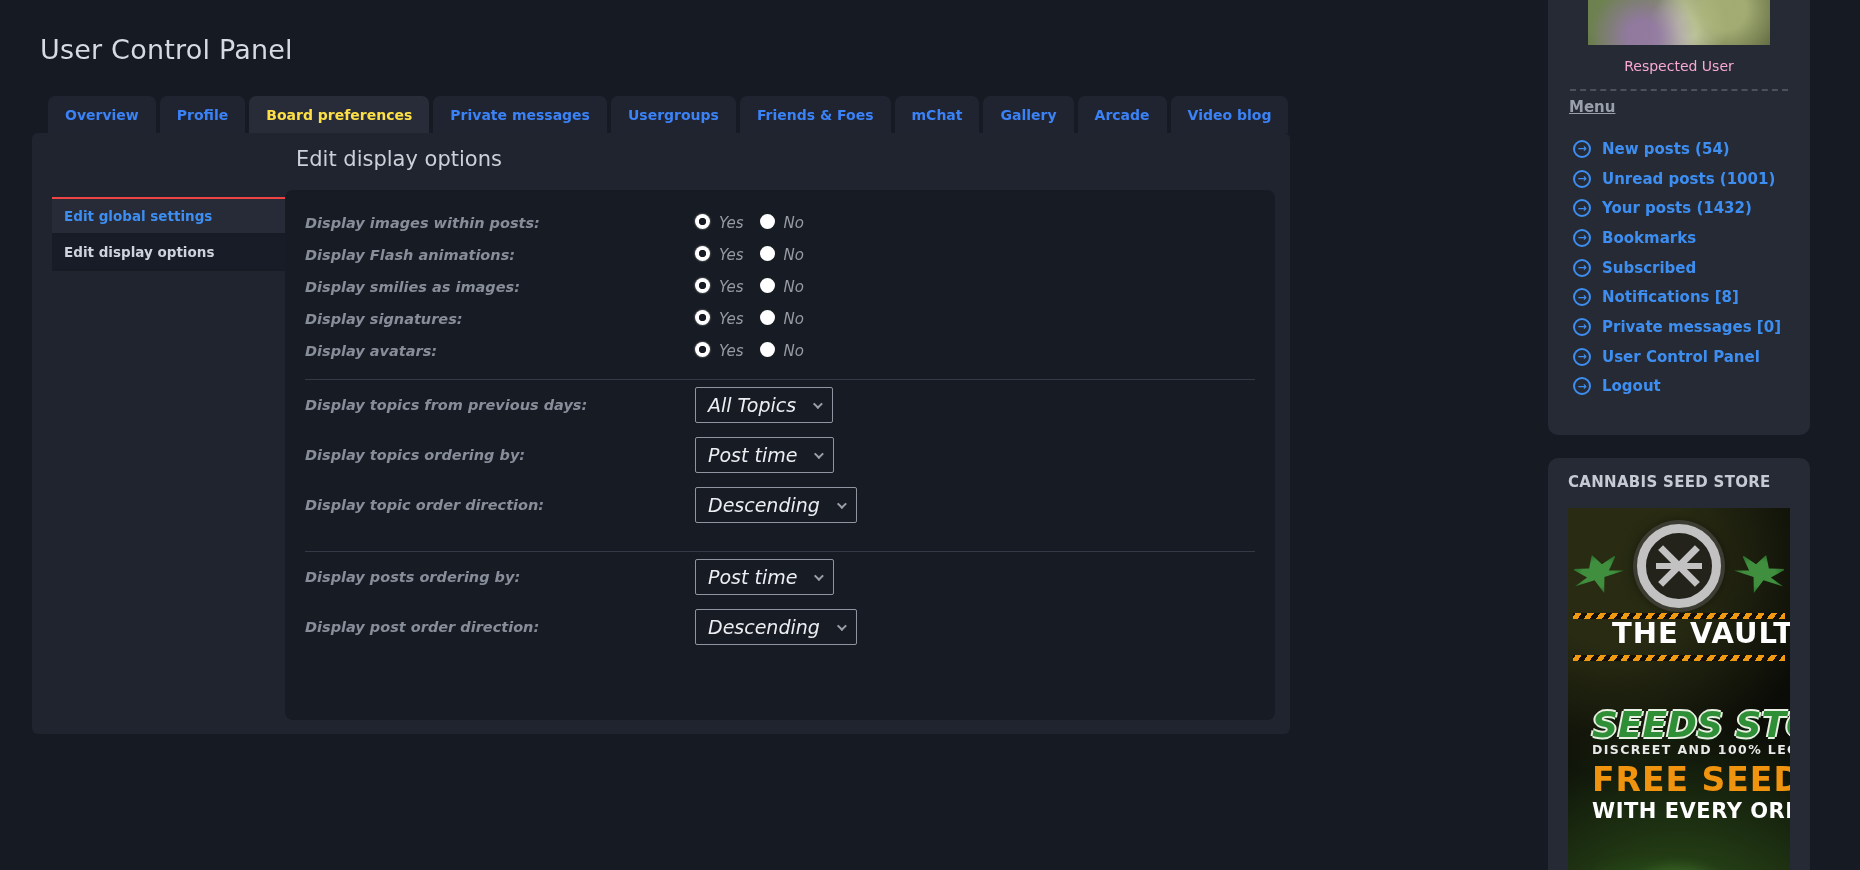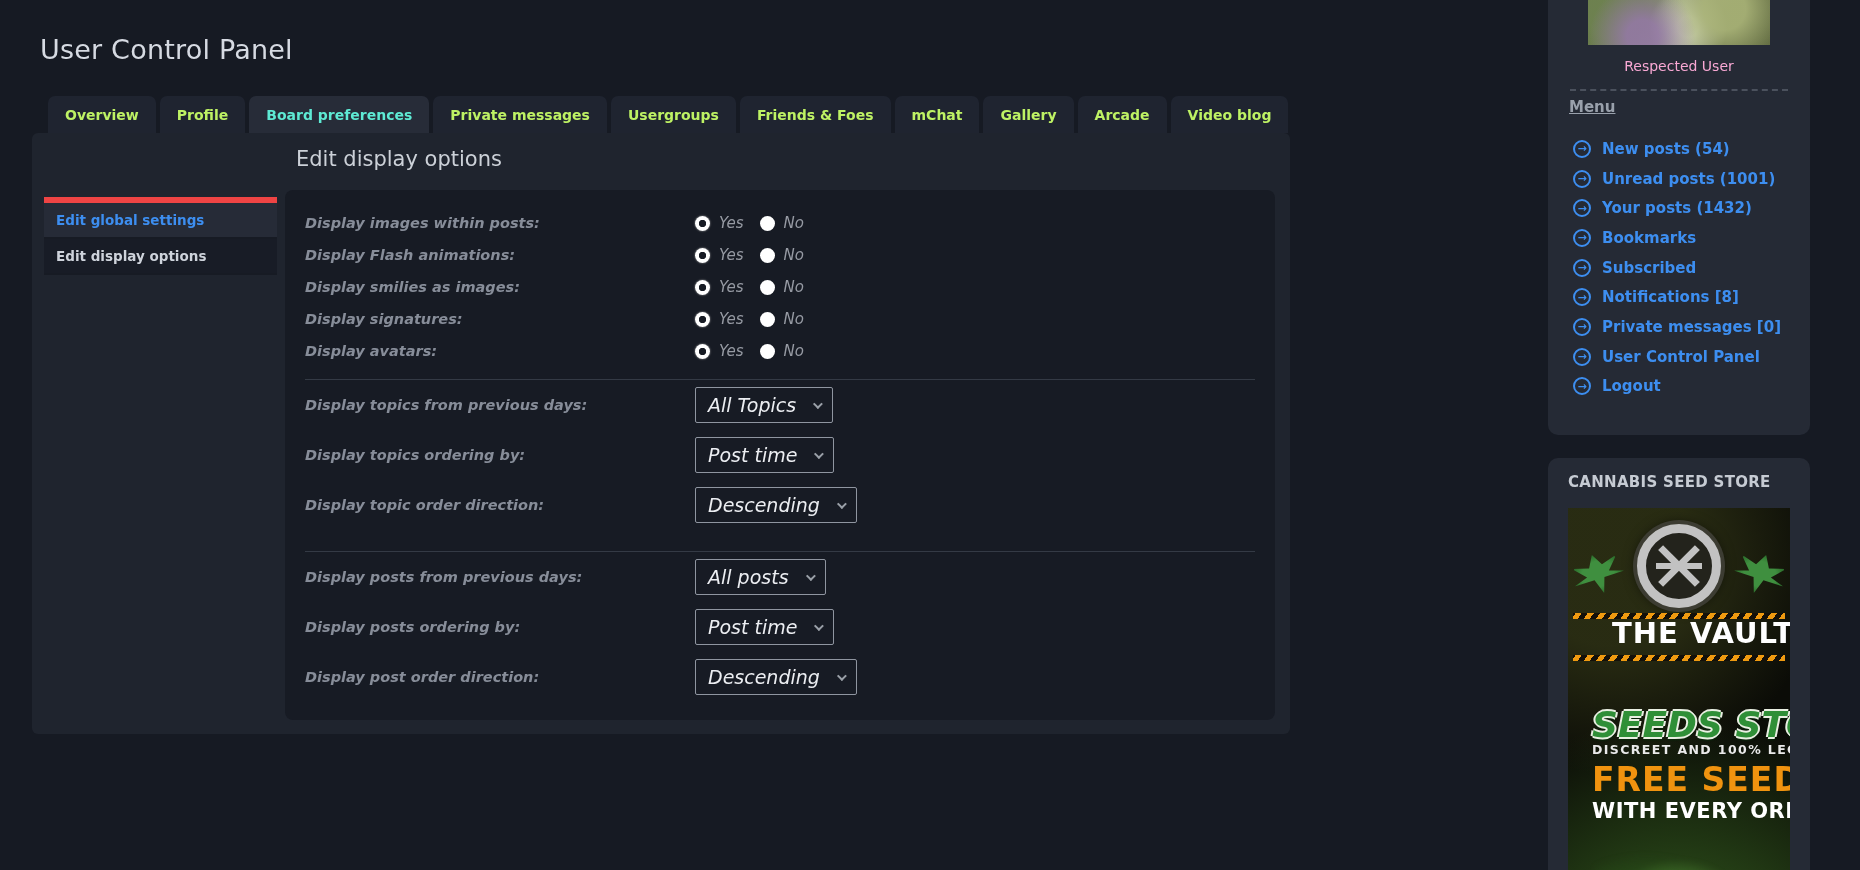--- a/index.html
+++ b/index.html
@@ -14,55 +14,55 @@
   .page-title {
     position: absolute; left: 40px; top: 34px;
     font-size: 27px; color: #d6dae2; font-weight: 400; letter-spacing: 0.2px;
   }
 
   
   .tabbar { position: absolute; left: 48px; top: 96px; display: flex; gap: 4px; }
   .tab {
     height: 37px; padding: 0 17px; display: flex; align-items: center;
     background: #1f2430; border-radius: 7px 7px 0 0;
-    color: #bef264; font-weight: bold; font-size: 14px; cursor: pointer;
+    color: #3b82f6; font-weight: bold; font-size: 14px; cursor: pointer;
     white-space: nowrap;
   }
-  .tab.active { background: #272c38; color: #5eead4; }
+  .tab.active { background: #272c38; color: #fde047; }
 
   
   .outer-panel {
     position: absolute; left: 32px; top: 133px; width: 1258px; height: 601px;
     background: #1f242e; border-radius: 6px;
   }
 
   
   .section-nav {
-    position: absolute; left: 44px; top: 197px; width: 233px;
-    border-top: 6px solid #ef4444;
+    position: absolute; left: 52px; top: 197px; width: 233px;
+    border-top: 2px solid #ef4444;
   }
   .nav-item {
     height: 36px; display: flex; align-items: center; padding-left: 12px;
     background: #262b37; border-bottom: 2px solid #171b24;
     color: #3d8ef0; font-weight: bold; font-size: 13.5px; cursor: pointer;
   }
   .nav-item.active { background: #181c26; color: #ced3db; }
 
   
   .content-heading {
     position: absolute; left: 296px; top: 147px;
     font-size: 21px; color: #ccd1d8; font-weight: 400;
   }
   .inner-panel {
     position: absolute; left: 285px; top: 190px; width: 990px; height: 530px;
     background: #171b24; border-radius: 8px; padding: 17px 20px 0 20px; font-style: italic;
   }
   .radio-row { display: flex; align-items: center; height: 32px; }
   .row-label { width: 390px; color: #878d99; font-weight: bold; font-size: 14.5px; }
-  .radio-group { display: flex; align-items: center; }
+  .radio-group { display: flex; }
   .radio {
     width: 15px; height: 15px; border-radius: 50%; background: #fff;
     flex: 0 0 auto; cursor: pointer;
   }
   .radio.checked { background: radial-gradient(circle, #171b24 0 3.5px, #ffffff 3.8px); box-shadow: 0 0 2px #aaa; }
   .radio-text { color: #969aa3; font-size: 15px; margin: 0 16px 0 9px; }
   .radio-text.last { margin-right: 0; }
 
   .divider { border-top: 1px solid #343a45; margin: 12px 0 0 0; }
   .divider.second { margin-top: 21px; }
@@ -270,27 +270,20 @@
     <div class="row-label">Display topic order direction:</div>
     <div class="select-box">
       <span>Descending</span>
       <span class="chevron"></span>
     </div>
   </div>
 
   <div class="divider second"></div>
 
   <div class="select-row">
-    <div class="row-label">Display posts from previous days:</div>
-    <div class="select-box">
-      <span>All posts</span>
-      <span class="chevron"></span>
-    </div>
-  </div>
-  <div class="select-row">
     <div class="row-label">Display posts ordering by:</div>
     <div class="select-box">
       <span>Post time</span>
       <span class="chevron"></span>
     </div>
   </div>
   <div class="select-row">
     <div class="row-label">Display post order direction:</div>
     <div class="select-box">
       <span>Descending</span>

